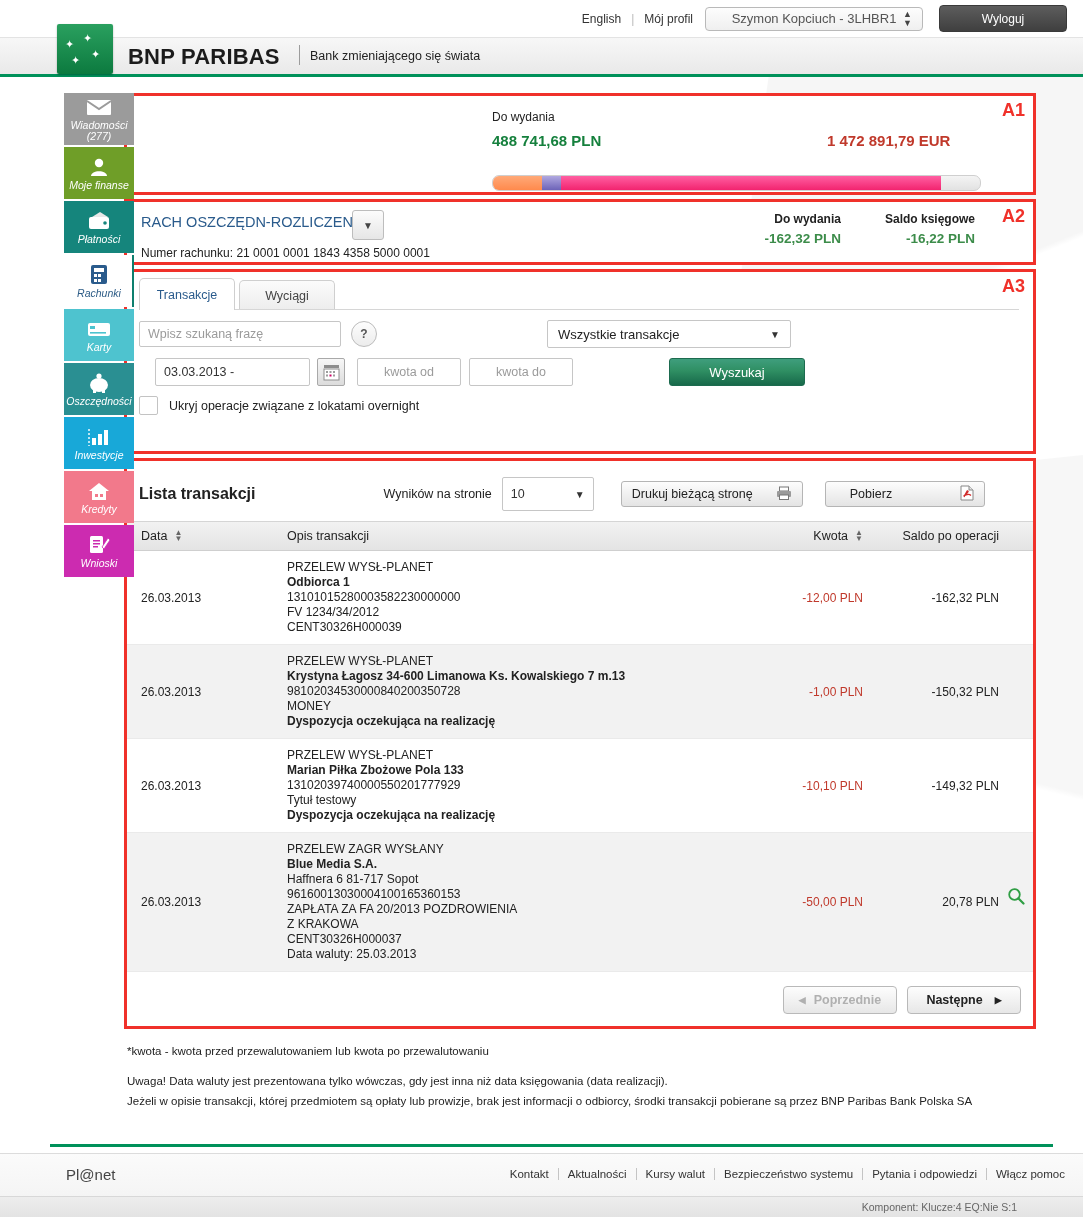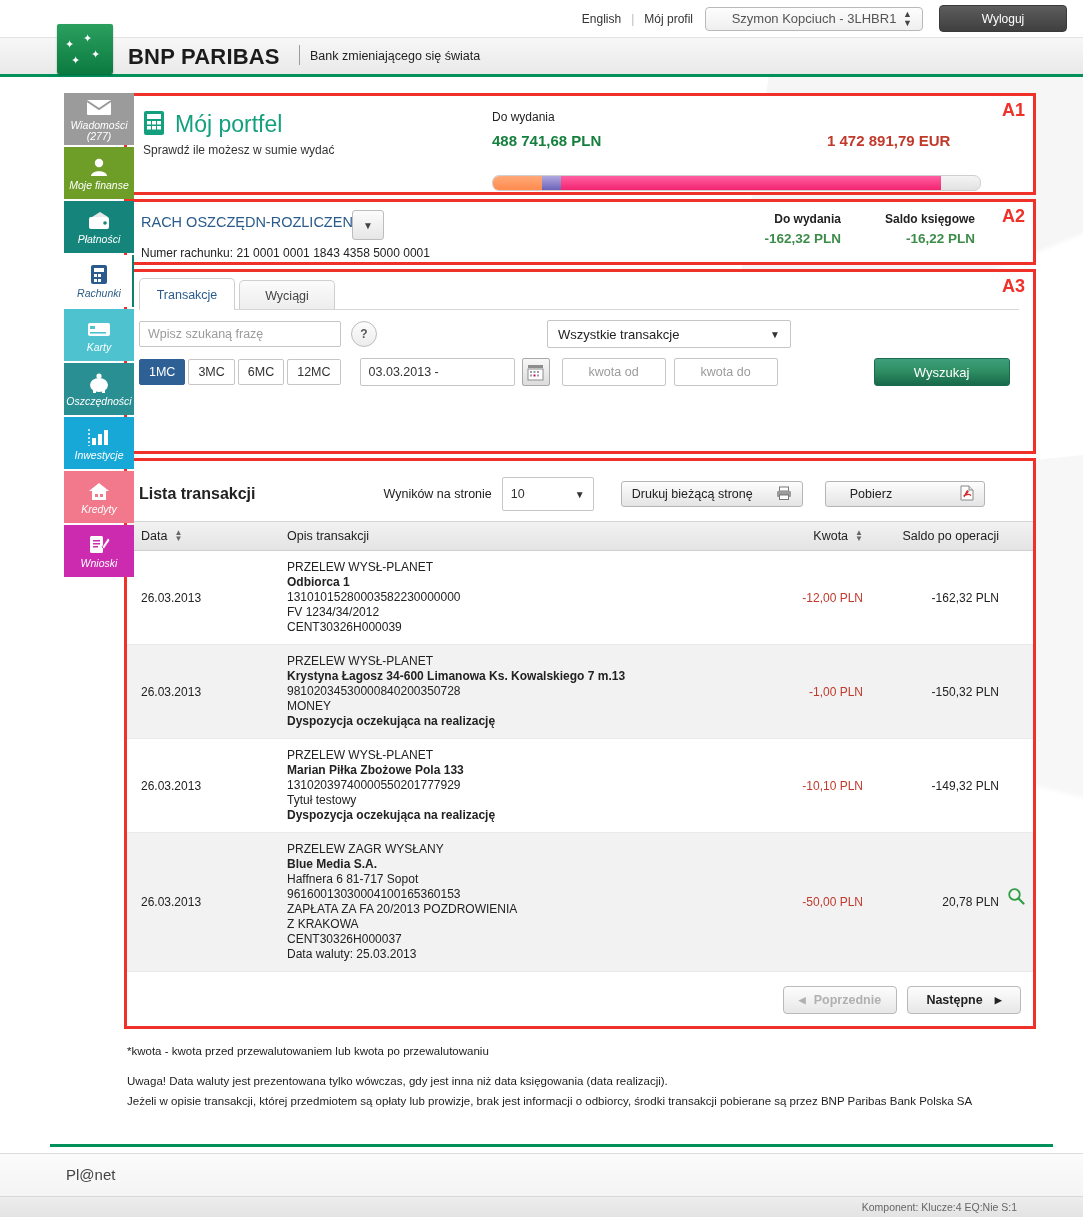--- a/index.html
+++ b/index.html
@@ -373,38 +373,20 @@
             </svg>
         </span>
         <span class="lbl">Wnioski</span>
       </div>
     </div>
 
     <div class="content">
 
       <div class="red-box a1">
         <div class="abadge">A1</div>
-        <div class="a1-left">
-          <div class="portfel-title">
-            <span>
-              <svg width="22" height="26" viewBox="0 0 22 26">
-                  <rect x="1" y="1" width="20" height="24" rx="2" fill="#14a07e"></rect>
-                  <rect x="4" y="4" width="14" height="5" fill="#fff"></rect>
-                  <rect x="4" y="11" width="4" height="3.5" fill="#fff"></rect>
-                  <rect x="9" y="11" width="4" height="3.5" fill="#fff"></rect>
-                  <rect x="14" y="11" width="4" height="3.5" fill="#fff"></rect>
-                  <rect x="4" y="16" width="4" height="3.5" fill="#fff"></rect>
-                  <rect x="9" y="16" width="4" height="3.5" fill="#fff"></rect>
-                  <rect x="14" y="16" width="4" height="3.5" fill="#fff"></rect>
-                </svg>
-            </span>
-            <span class="ptxt">Mój portfel</span>
-          </div>
-          <div class="portfel-sub">Sprawdź ile możesz w sumie wydać</div>
-        </div>
         <div class="a1-right">
           <div class="dow-label">Do wydania</div>
           <div class="amt-row">
             <span class="amt pln">488 741,68 PLN</span>
             <span class="amt usd">10 677,50 USD</span>
             <span class="amt eur">1 472 891,79 EUR</span>
           </div>
         </div>
         <div class="bar-outer">
           <div class="seg o" style="width:10%"></div>
@@ -447,44 +429,42 @@
           <div class="frow">
             <input class="inp search-text" value="" placeholder="Wpisz szukaną frazę" style="">
             <div class="qmark">?</div>
             <div class="trans-select">
               <span>Wszystkie transakcje</span>
               <span class="car">▼</span>
             </div>
           </div>
 
           <div class="frow">
-            <div class="mc-group">
-              <div class="mc sel">1MC</div>
-              <div class="mc">3MC</div>
-              <div class="mc">6MC</div>
-              <div class="mc">12MC</div>
-            </div>
             <input class="inp date-inp" value="03.03.2013 -" style="">
             <div class="cal-btn">
               <svg width="17" height="17" viewBox="0 0 17 17">
                   <rect x="1" y="1" width="15" height="3" fill="#8d8d8d"></rect>
                   <rect x="1" y="5" width="15" height="11" fill="#fff" stroke="#8d8d8d"></rect>
                   <rect x="3" y="7" width="2" height="2" fill="#9c9c9c"></rect>
                   <rect x="6.5" y="7" width="2" height="2" fill="#9c9c9c"></rect>
                   <rect x="10" y="7" width="2" height="2" fill="#9c9c9c"></rect>
                   <rect x="3" y="10.5" width="2" height="2" fill="#9c9c9c"></rect>
                   <rect x="6.5" y="10.5" width="2" height="2" fill="#c06"></rect>
                   <rect x="10" y="10.5" width="2" height="2" fill="#9c9c9c"></rect>
                 </svg>
             </div>
             <input class="inp kwota" value="" placeholder="kwota od" style="">
             <input class="inp kwota second" value="" placeholder="kwota do" style="">
             <div class="wyszukaj">Wyszukaj</div>
           </div>
 
+          <div class="chk-row">
+            <div class="chkbox"></div>
+            <span class="chk-lbl">Ukryj operacje związane z lokatami overnight</span>
+          </div>
         </div>
       </div>
 
       <div class="tablepanel">
         <div class="tbl-head-row">
           <span class="lista-title">Lista transakcji</span>
           <span class="wyn-label">Wyników na stronie</span>
           <div class="wyn-select">
             <span>10</span>
             <span style="font-size:10px;">▼</span>
@@ -614,18 +594,26 @@
         <div class="n2">Uwaga! Data waluty jest prezentowana tylko wówczas, gdy jest inna niż data księgowania (data realizacji).</div>
         <div>Jeżeli w opisie transakcji, której przedmiotem są opłaty lub prowizje, brak jest informacji o odbiorcy, środki transakcji pobierane są przez BNP Paribas Bank Polska SA</div>
       </div>
     </div>
 
     <div class="greenline"></div>
   </div>
 
   <div class="footer">
     <div class="planet">Pl@net</div>
+    <div class="flinks">
+      <a>Kontakt</a>
+      <a>Aktualności</a>
+      <a>Kursy walut</a>
+      <a>Bezpieczeństwo systemu</a>
+      <a>Pytania i odpowiedzi</a>
+      <a>Włącz pomoc</a>
+    </div>
     <div class="statusbar">
       <span class="st-txt">Komponent: Klucze:4 EQ:Nie S:1</span>
     </div>
   </div>
 
 </div>
 
 </body></html>

